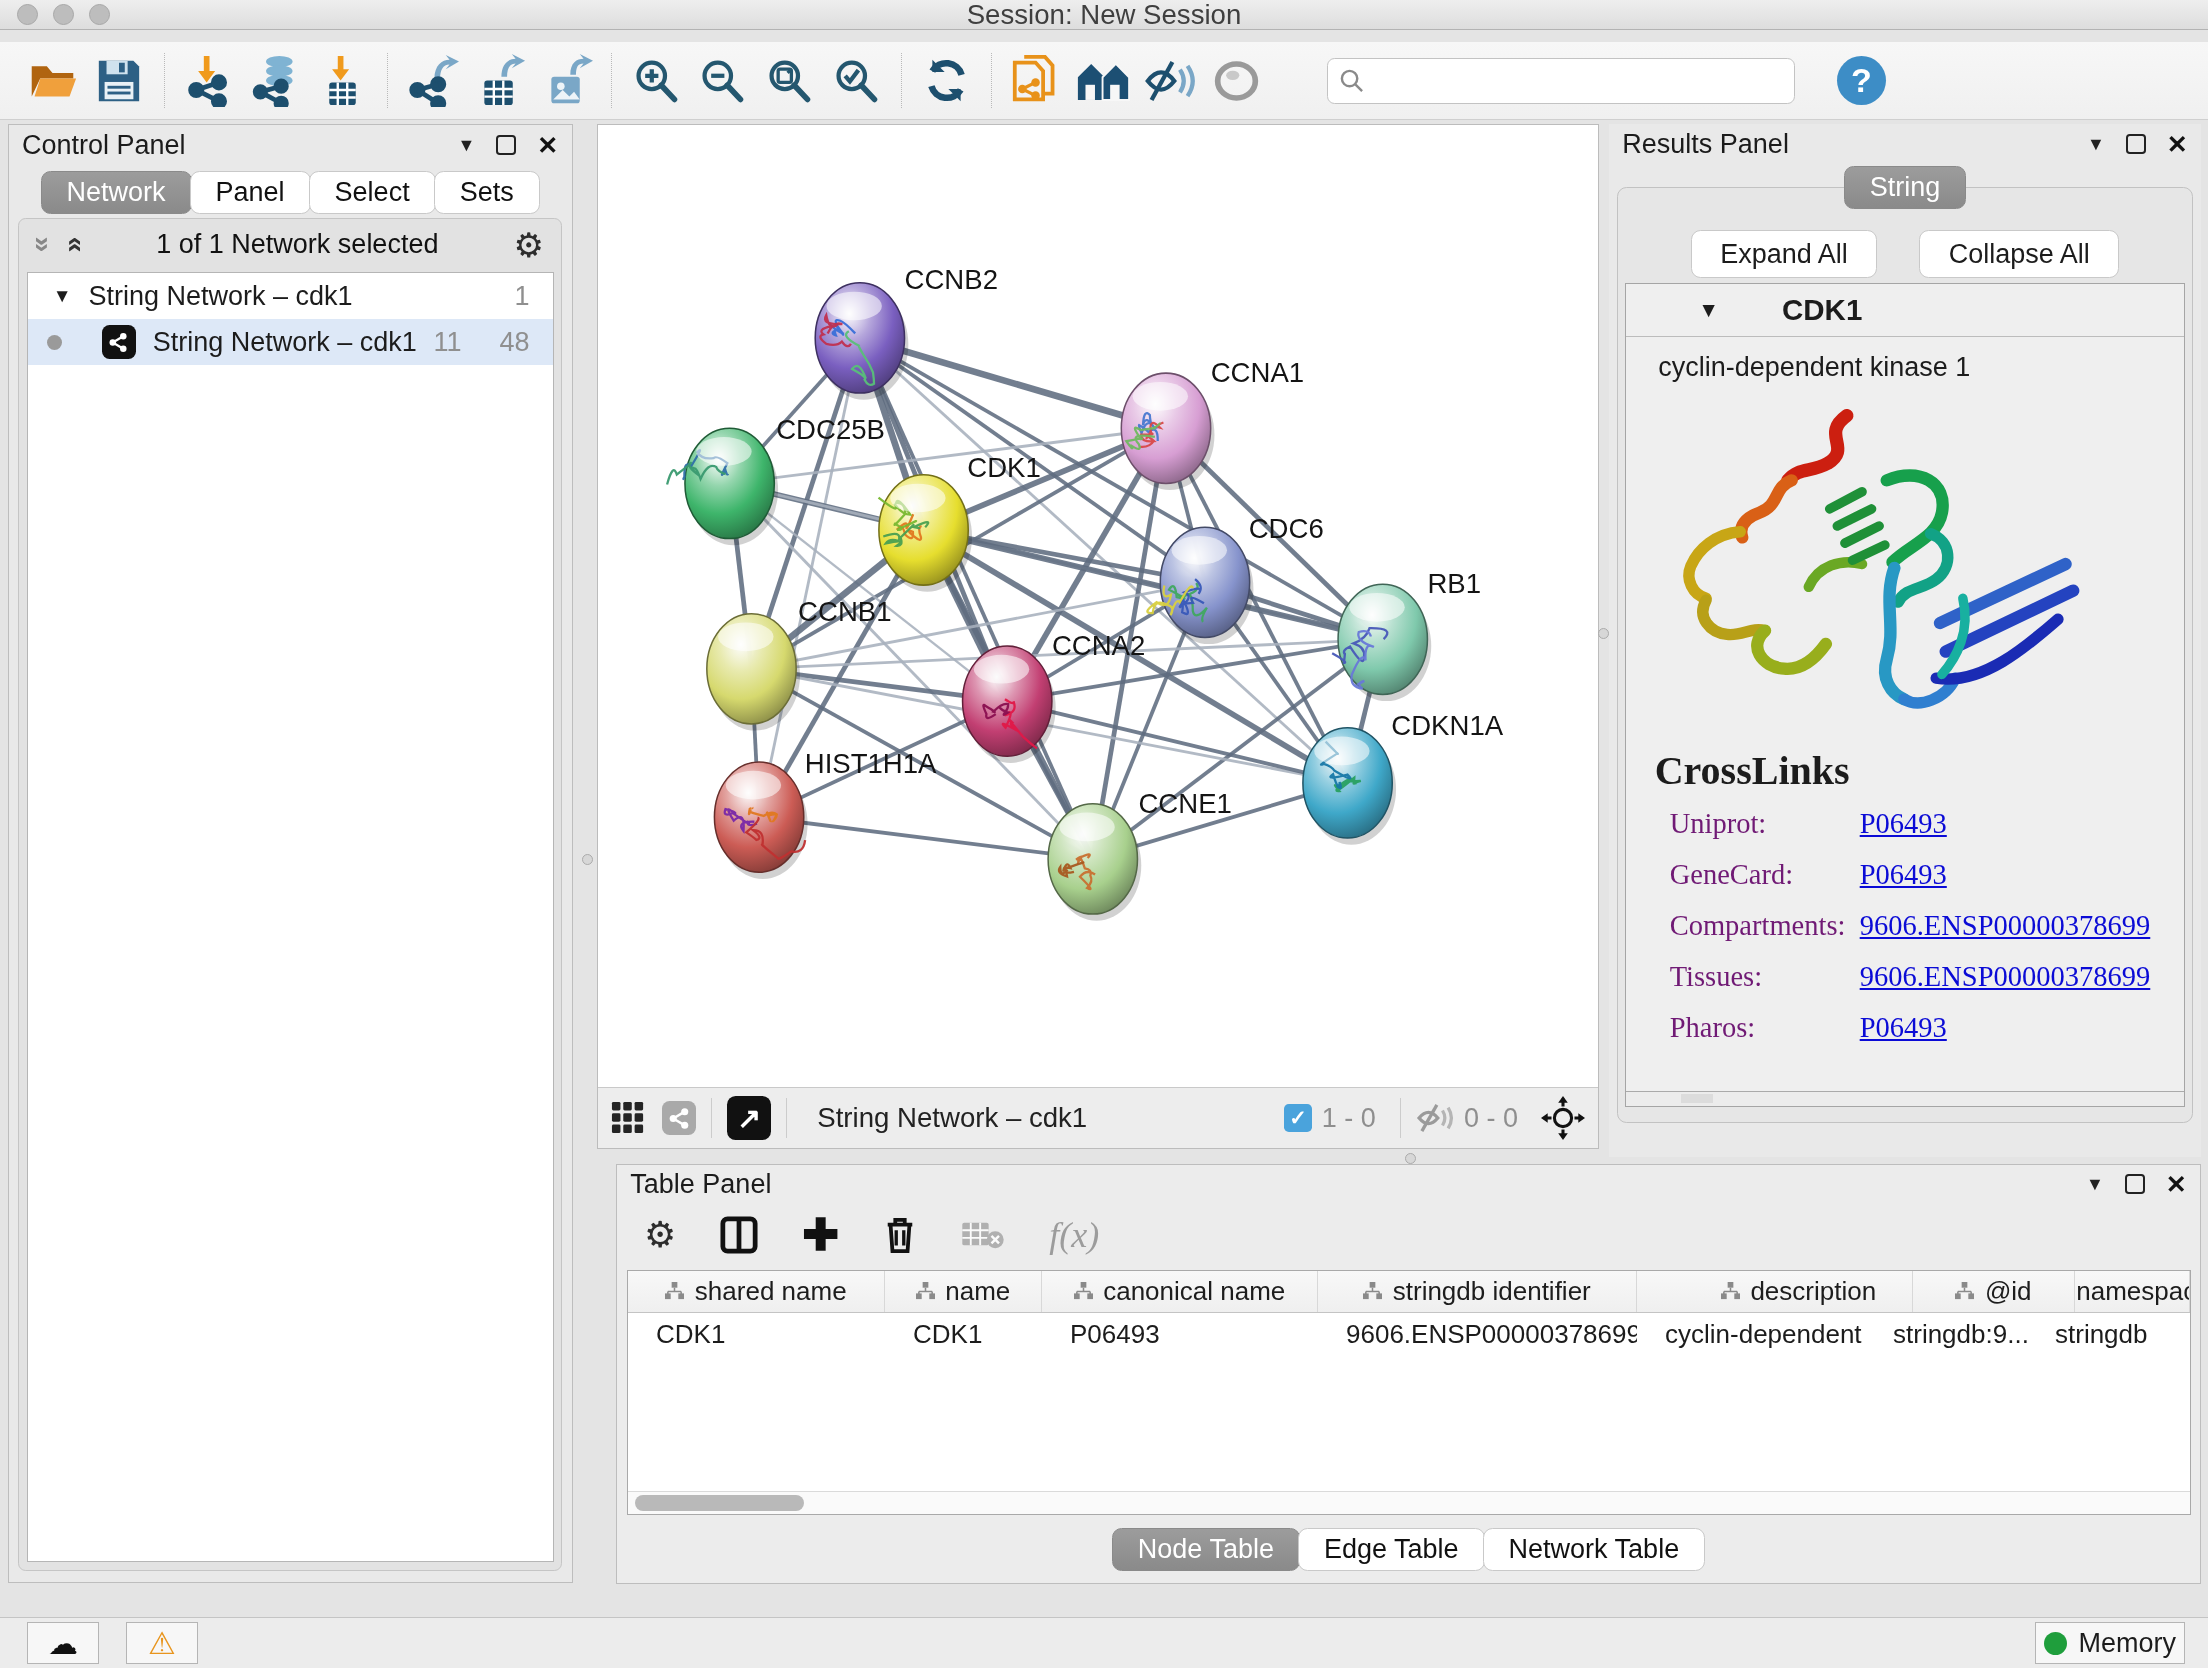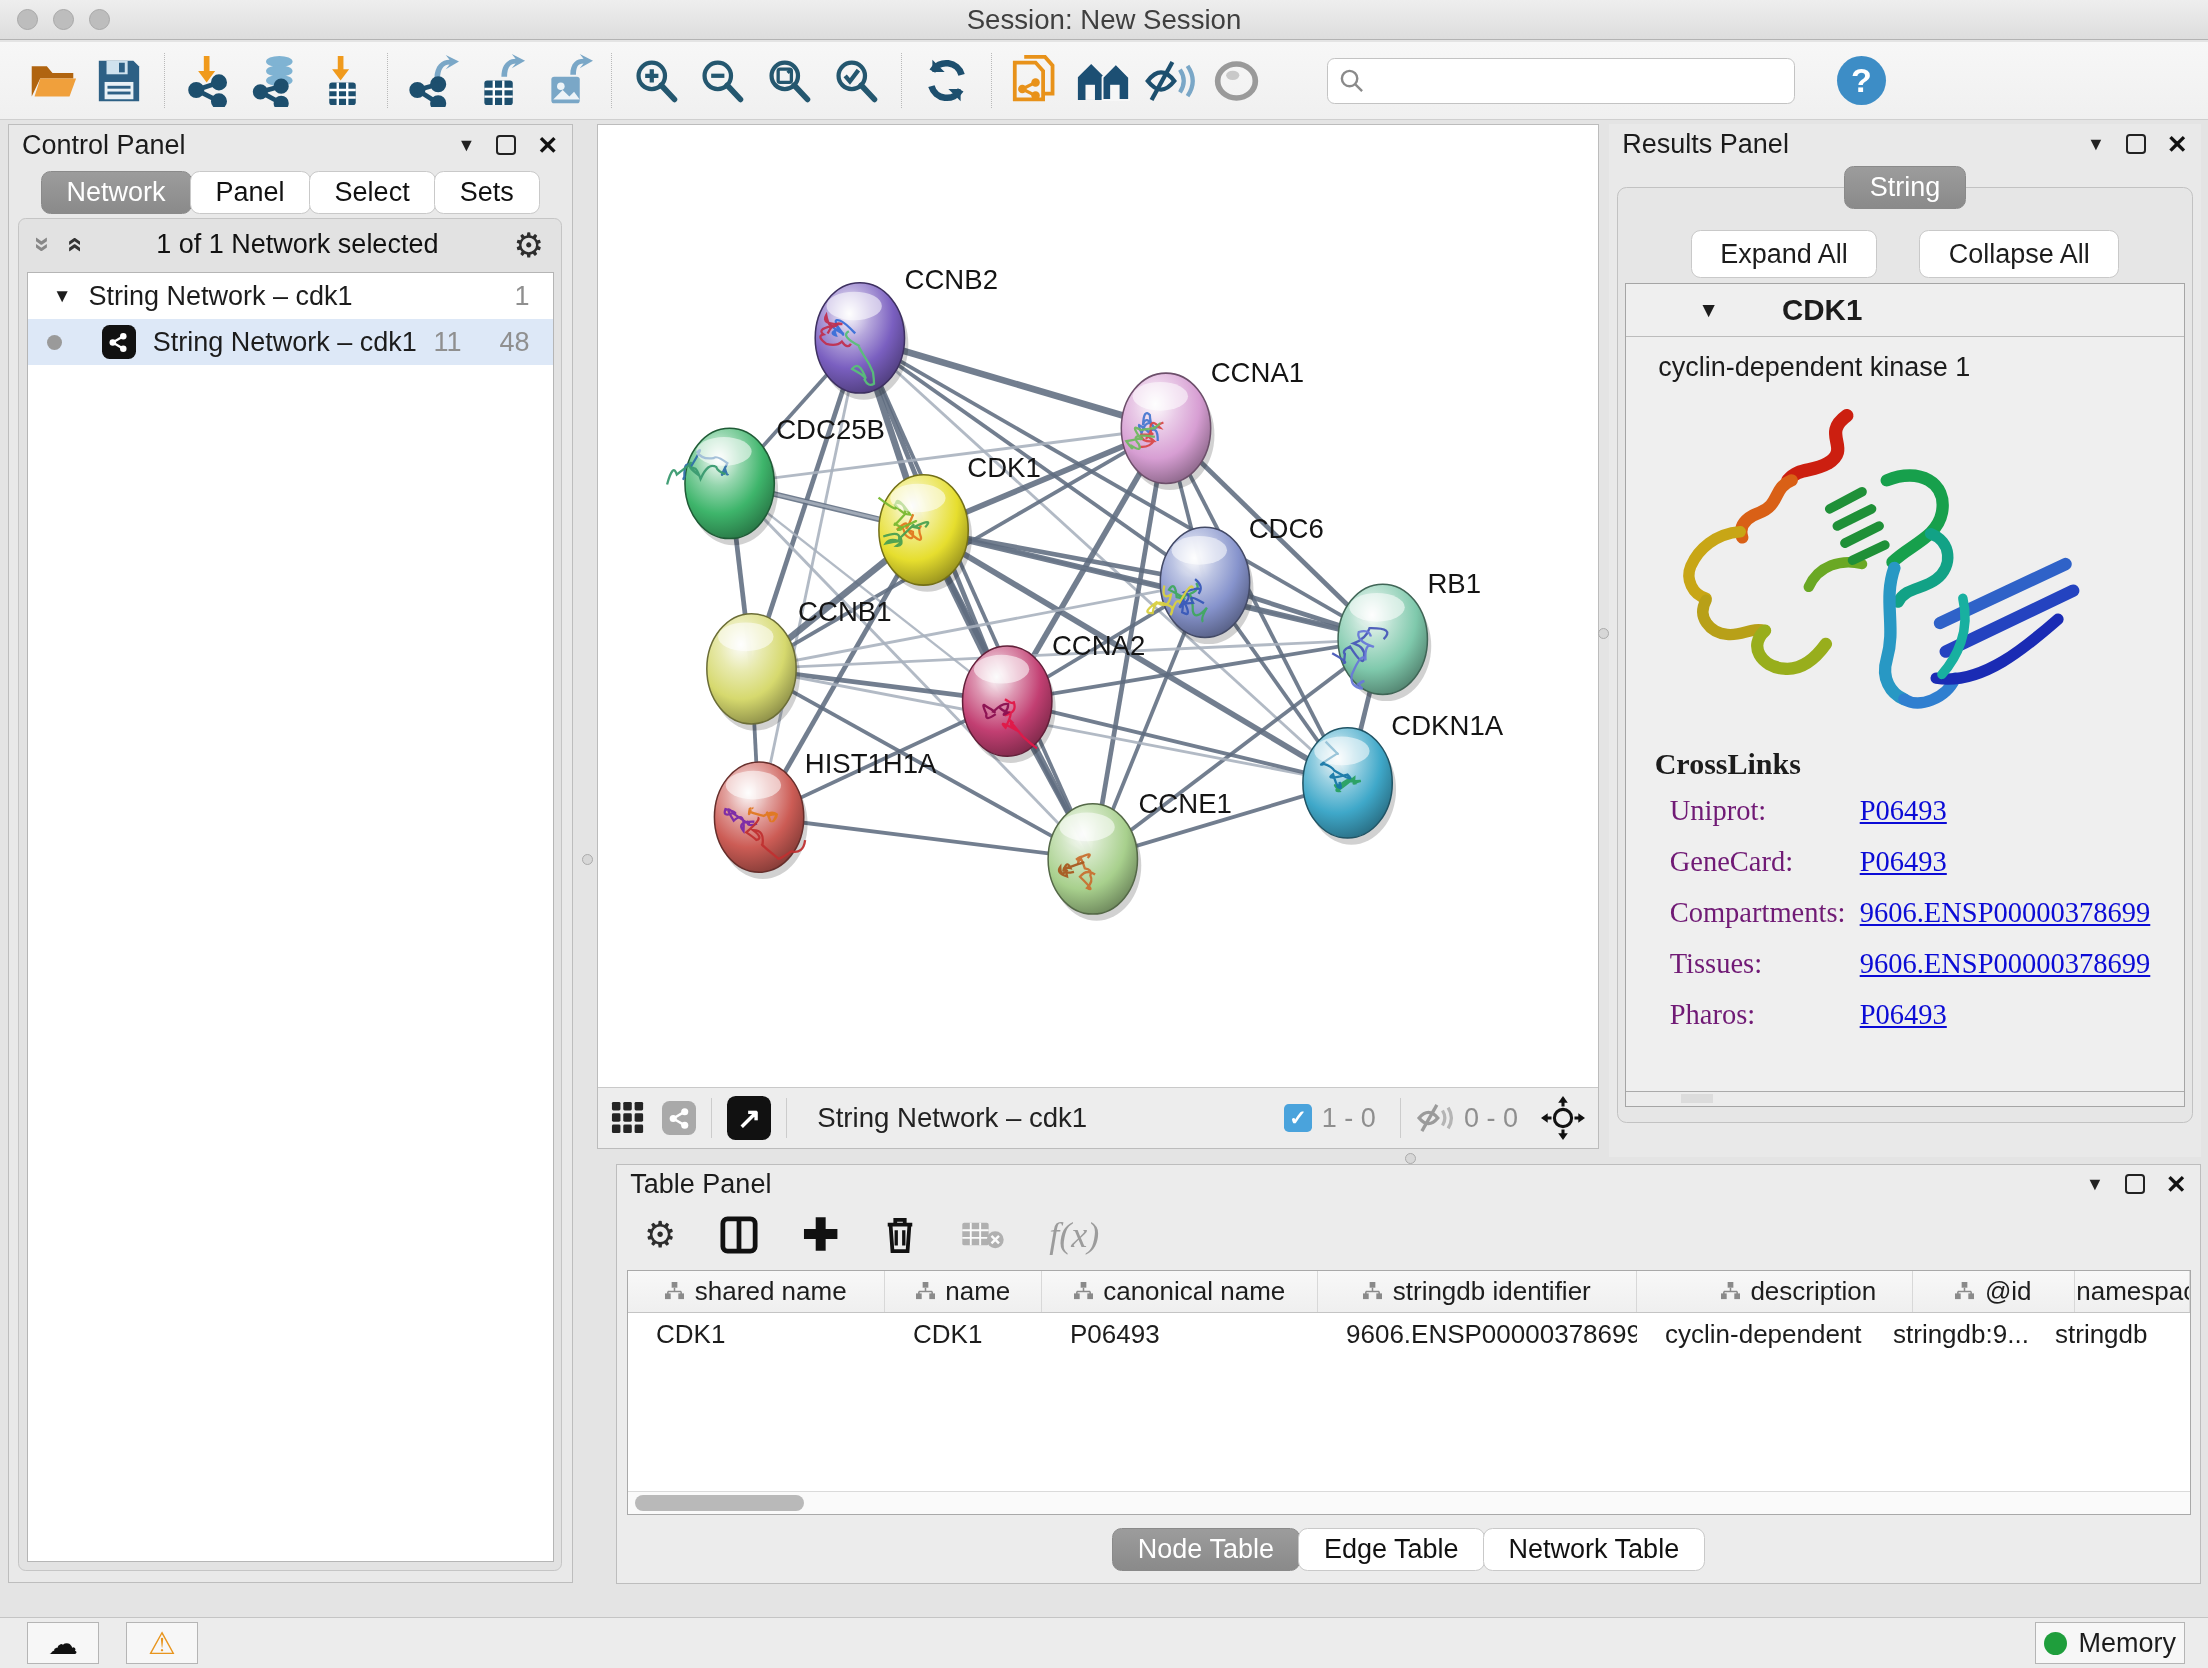--- a/index.html
+++ b/index.html
@@ -1,20 +1,20 @@
 <!DOCTYPE html>
 <html style="font-size:15px"><head>
 <meta charset="utf-8">
 <style>
   * { box-sizing: border-box; margin: 0; padding: 0; }
   html,body { width:2208px; height:1668px; overflow:hidden; }
   body { font-family:"Liberation Sans", sans-serif; background:#e4e4e4; position:relative; color:#1c1c1c; }
 
   
-  .titlebar { position:absolute; left:0; top:0; width:2208px; height:40px;
+  .titlebar { position:absolute; left:0; top:0; width:2208px; height:30px;
     background:linear-gradient(#eeeeee,#dddddd); border-bottom:1px solid #b3b3b3;
     display:flex; align-items:center; }
   .traffic { display:flex; gap:15px; margin-left:17px; }
   .light { width:21px; height:21px; border-radius:50%; background:#bdbdbd; border:1px solid #a8a8a8; }
   .win-title { position:absolute; left:0; right:0; text-align:center; font-size:27.6px; color:#3f3f3f; }
 
   
   .toolbar { position:absolute; left:0; top:42px; width:2208px; height:78px;
     background:linear-gradient(#f7f7f7,#f0f0f0); border-bottom:1.9px solid #cfcfcf;
     display:flex; align-items:center; padding:0 19px; }
@@ -79,21 +79,21 @@
     background:#e6e6e6; border:1px solid #c2c2c2; border-radius:9.5px; }
   .rp-buttons { display:flex; justify-content:center; gap:42px; margin-top:42px; }
   .rp-btn { padding:7.6px 28.5px; font-size:27px; background:#ffffff; border:1px solid #c9c9c9; border-radius:9.5px; }
   .rp-inner { position:absolute; left:7.6px; right:7.6px; top:95px; bottom:15px; background:#efefef;
     border:1.9px solid #a5a5a5; }
   .gene-head { height:53px; display:flex; align-items:center; padding-left:72px; gap:63px;
     border-bottom:1px solid #bcbcbc; }
   .gene-name { font-size:29.5px; font-weight:bold; }
   .gene-desc { font-size:27px; padding:15px 0 5.7px 32px; }
   .crosslinks { font-family:"Liberation Serif", serif; padding-left:28.5px; margin-top:3.8px; }
-  .cl-title { font-size:30px; font-weight:bold; margin-bottom:13.3px; }
+  .cl-title { font-size:40px; font-weight:bold; margin-bottom:13.3px; }
   .cl-row { display:flex; font-size:28.5px; margin-bottom:19px; padding-left:15px; }
   .cl-label { width:190px; color:#701a75; }
   .cl-link { color:#0b0bd6; text-decoration:underline; }
   .rp-scrollstrip { position:absolute; left:0; right:0; bottom:0; height:15px; border-top:1px solid #aaa; background:#ececec; }
   .rp-scrollstrip::after { content:""; position:absolute; left:55px; top:1.9px; width:32px; height:9.5px; background:#dcdcdc; }
 
   
   .table-panel { position:absolute; left:616px; top:1164px; width:1585px; height:420px;
     background:#ececec; border:1px solid #bdbdbd; }
   .tp-toolbar { height:61px; display:flex; align-items:center; gap:44px; padding-left:27px; margin-top:1.9px; }

